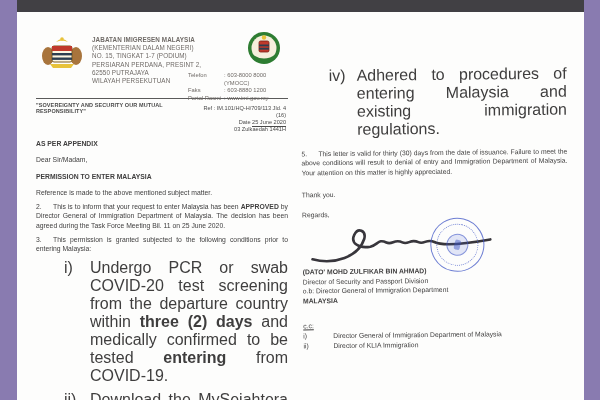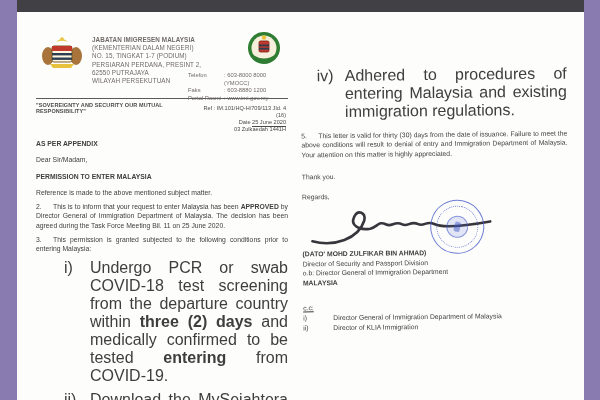--- a/index.html
+++ b/index.html
@@ -37,21 +37,21 @@
   
   .p{font-size:6.8px;line-height:9.3px;text-align:justify;margin:0 0 5px 0;}
   .b{font-weight:bold;}
   .appendix,.subject{font-weight:bold;margin:6px 0 7px 0;}
   .salutation{margin-bottom:7px;}
   .pnum{display:inline-block;min-width:17px;}
   .ritem{display:flex;margin:0 0 6px 28px;}
   .ritem .rnum{width:26px;flex:none;}
   .ritem .rtext{flex:1;text-align:justify;}
   .col-right .ritem{margin-left:16px;}
-  .col-right .ritem .rnum{width:28px;}
+  .col-right .ritem .rnum{width:28px;margin-left:12px;}
 
   
   .gap-top{margin-top:10px;}
   .thanks{margin:13px 0 11px 0;text-align:left;}
   .regards{margin:0 0 2px 0;text-align:left;}
   .sigzone{position:relative;height:46px;}
   .sig{position:absolute;left:6px;top:2px;}
   .stamp{position:absolute;left:128px;top:-2px;width:52px;height:52px;border-radius:50%;
     border:1.6px solid rgba(62,85,198,.85);opacity:.88;transform:rotate(14deg);z-index:2;}
   .stamp .inner1{position:absolute;left:5px;top:5px;right:5px;bottom:5px;border-radius:50%;border:1px dotted rgba(62,85,198,.8);}
@@ -142,21 +142,21 @@
   <div class="p salutation">Dear Sir/Madam,</div>
   <div class="p subject">PERMISSION TO ENTER MALAYSIA</div>
   <div class="p">Reference is made to the above mentioned subject matter.</div>
 
   <div class="p"><span class="pnum">2.</span><span>This is to inform that your request to enter Malaysia has been </span><span class="b">APPROVED</span><span> by Director General of Immigration Department of Malaysia. The decision has been agreed during the Task Force Meeting Bil. 11 on 25 June 2020.</span></div>
 
   <div class="p"><span class="pnum">3.</span><span>This permission is granted subjected to the following conditions prior to entering Malaysia:</span></div>
 
   <div class="ritem">
     <span class="rnum">i)</span>
-    <span class="rtext"><span>Undergo PCR or swab COVID-18 test screening from the departure country within </span><span class="b">three (2) days</span><span> and medically confirmed to be tested </span><span class="b">entering</span><span> from COVID-19.</span></span>
+    <span class="rtext"><span>Undergo PCR or swab COVID-20 test screening from the departure country within </span><span class="b">three (2) days</span><span> and medically confirmed to be tested </span><span class="b">entering</span><span> from COVID-19.</span></span>
   </div>
   <div class="ritem">
     <span class="rnum">ii)</span>
     <span class="rtext">Download the MySejahtera apps on your smartphone and complete all the necessary information.</span>
   </div>
 
 </div>
 
 <div class="col-right">
 

